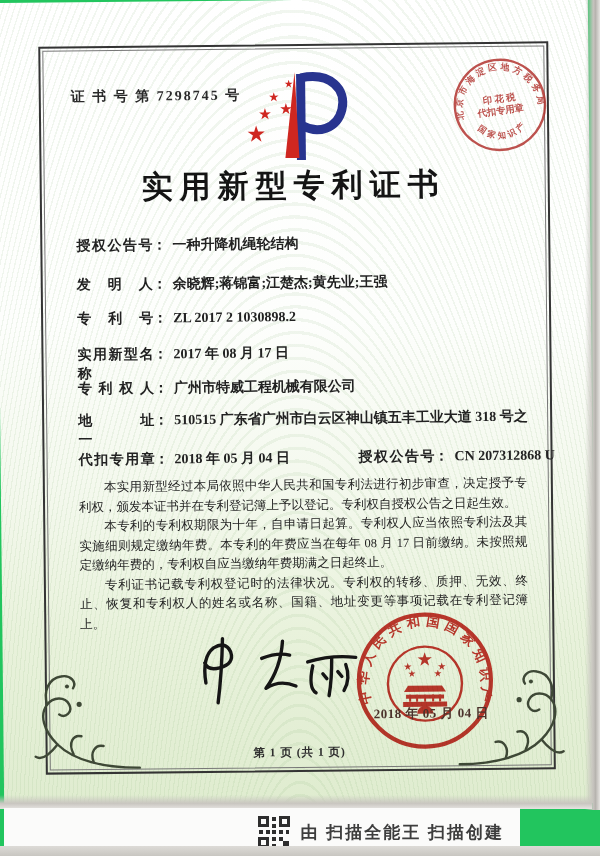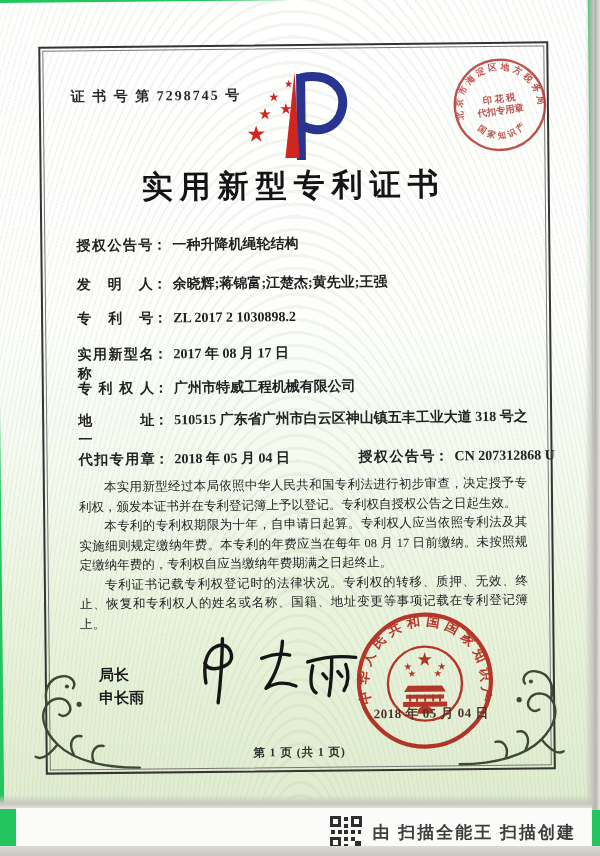--- a/index.html
+++ b/index.html
@@ -8,21 +8,21 @@
   
   .paper{position:absolute;left:0;top:0;width:592px;height:806px;
          background:linear-gradient(180deg,#ffffff 0%,#fdfefc 40%,#f3f8ec 62%,#e9f2dc 78%,#dfeccf 100%);}
   .guilloche{position:absolute;left:0;top:0;width:100%;height:100%;
          background:repeating-radial-gradient(ellipse at 50% 118%, rgba(120,170,105,0.10) 0 1px, rgba(255,255,255,0) 1px 4px);}
   .paper-wrap{position:absolute;left:0;top:0;width:592px;height:806px;transform:rotate(-0.6deg);transform-origin:50% 50%;}
   .edge-right{position:absolute;left:585px;top:0;width:15px;height:810px;
          background:linear-gradient(90deg,rgba(190,187,182,0) 0%,#c6c3be 55%,#b7b4af 70%,#e6e4e1 100%);}
   .edge-bottom{position:absolute;left:0;top:795px;width:592px;height:14px;
          background:linear-gradient(180deg,rgba(180,178,172,0) 0%,#c9c6c0 60%,rgba(230,228,225,1) 100%);}
-  .scan-strip{position:absolute;left:16px;top:808px;width:576px;height:48px;background:#fbfbfa;
+  .scan-strip{position:absolute;left:4px;top:808px;width:516px;height:48px;background:#fbfbfa;
          display:flex;align-items:center;justify-content:flex-end;padding-right:16px;box-sizing:border-box;gap:10px;}
   .scan-strip .scan-text{font-family:"Liberation Sans","DejaVu Sans",sans-serif;font-size:17px;font-weight:700;color:#3d3d3d;letter-spacing:2px;}
   .bottom-band{position:absolute;left:0;top:846px;width:600px;height:10px;
          background:linear-gradient(180deg,#dddbd7 0%,#c8c6c1 100%);}
   
   .frame{position:absolute;left:42px;top:44px;width:506px;height:724px;border:2.5px solid #343434;}
   .frame::after{content:"";position:absolute;inset:2px;border:1px solid #787878;}
   
   .cert-no{position:absolute;left:74px;top:86px;font-size:14px;font-weight:700;letter-spacing:2px;color:#2a2a2a;}
   .logo{position:absolute;left:236px;top:64px;}
@@ -120,24 +120,20 @@
         <span class="flabel">授权公告号</span><span class="fcolon">：</span><span class="fval">CN 207312868 U</span>
       </span>
     </div>
 
     <div class="paras">
       <p>本实用新型经过本局依照中华人民共和国专利法进行初步审查，决定授予专利权，颁发本证书并在专利登记簿上予以登记。专利权自授权公告之日起生效。</p>
       <p>本专利的专利权期限为十年，自申请日起算。专利权人应当依照专利法及其实施细则规定缴纳年费。本专利的年费应当在每年 08 月 17 日前缴纳。未按照规定缴纳年费的，专利权自应当缴纳年费期满之日起终止。</p>
       <p>专利证书记载专利权登记时的法律状况。专利权的转移、质押、无效、终止、恢复和专利权人的姓名或名称、国籍、地址变更等事项记载在专利登记簿上。</p>
     </div>
 
-    <div class="signatory">
-      <div>局长</div>
-      <div>申长雨</div>
-    </div>
 
     <svg class="signature" width="175" height="88" viewBox="0 0 175 88">
       <g stroke="#151515" stroke-width="3.4" fill="none" stroke-linecap="round" stroke-linejoin="round">
         <path d="M 20,50 Q 16,24 28,15 Q 40,8 45,19 Q 49,31 34,35 Q 22,38 19,30"></path>
         <path d="M 37,6 Q 36,40 32,70"></path>
         <path d="M 76,26 Q 92,20 104,23"></path>
         <path d="M 97,9 Q 95,36 80,56 Q 94,47 110,54"></path>
         <path d="M 122,30 Q 146,23 170,26"></path>
         <path d="M 146,26 Q 146,48 143,64"></path>
         <path d="M 127,34 Q 122,56 130,61"></path>

